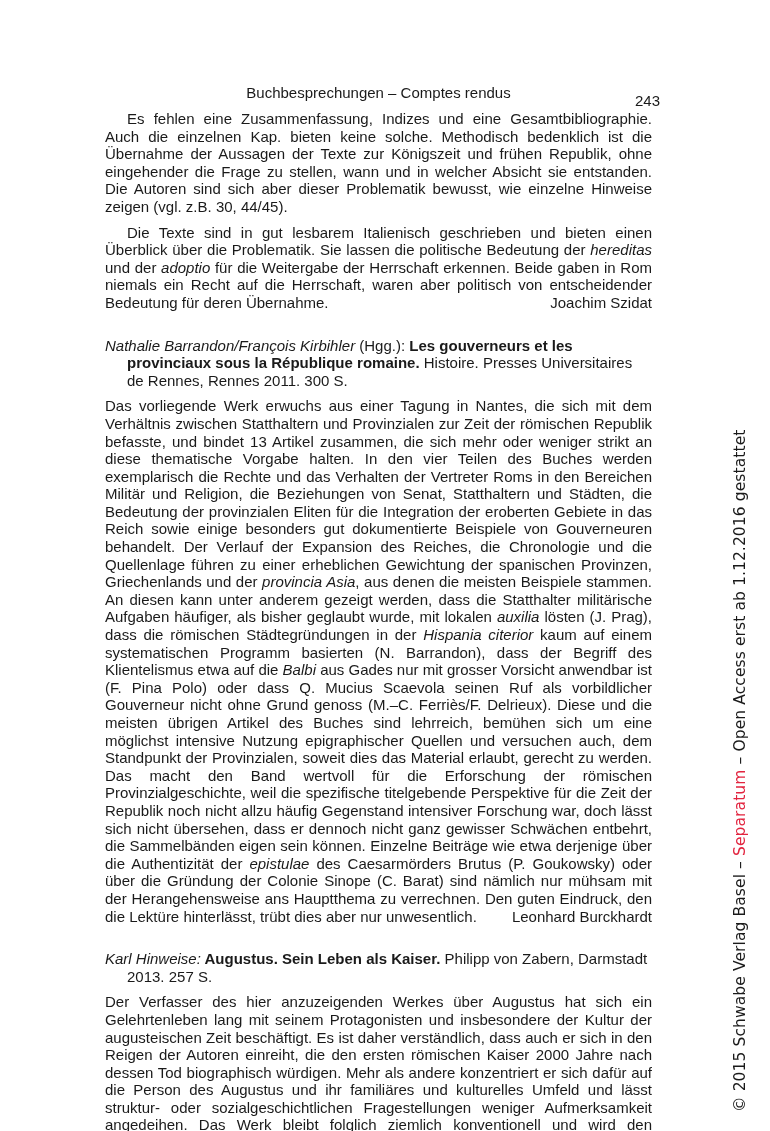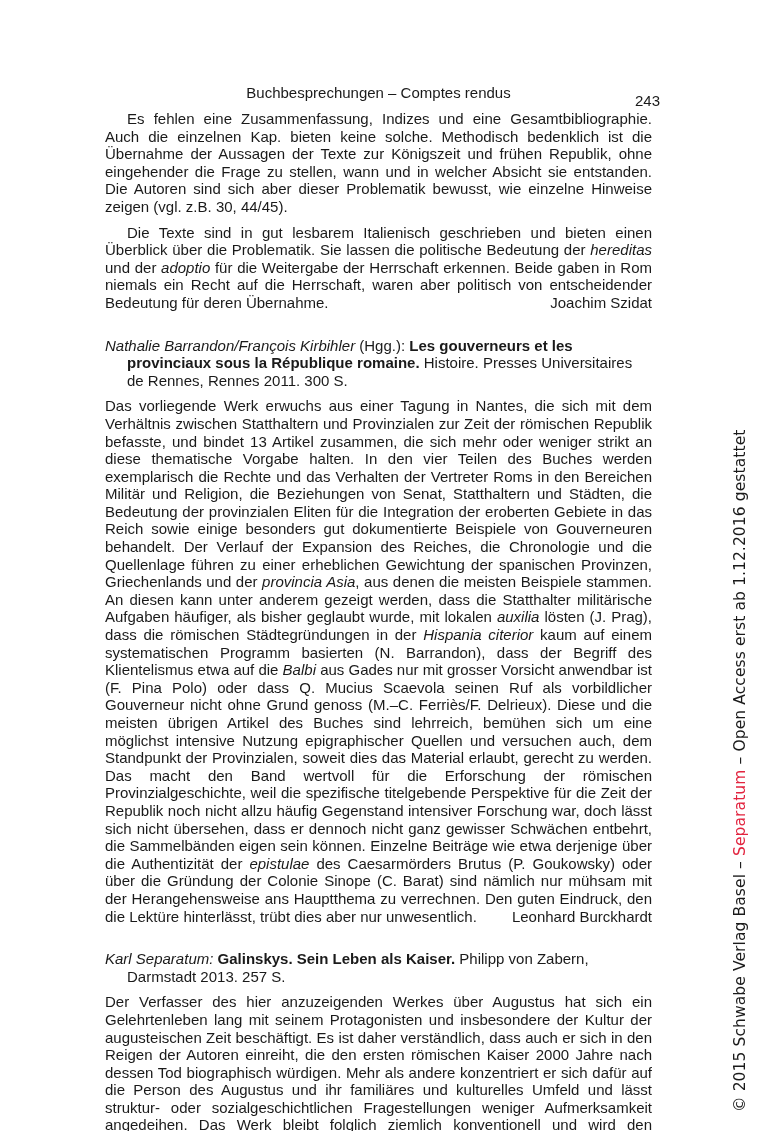--- a/index.html
+++ b/index.html
@@ -49,19 +49,19 @@
     <div class="clear"></div>
   </div>
 
   <div class="review">
     <p class="biblio"><span class="author">Nathalie Barrandon/François Kirbihler</span><span> (Hgg.): </span><span class="booktitle">Les gouverneurs et les provinciaux sous la République romaine.</span><span> Histoire. Presses Universitaires de Rennes, Rennes 2011. 300 S.</span></p>
     <p class="body-text"><span>Das vorliegende Werk erwuchs aus einer Tagung in Nantes, die sich mit dem Verhältnis zwischen Statthaltern und Provinzialen zur Zeit der römischen Republik befasste, und bindet 13 Artikel zusammen, die sich mehr oder weniger strikt an diese thematische Vorgabe halten. In den vier Teilen des Buches werden exemplarisch die Rechte und das Verhalten der Vertreter Roms in den Bereichen Militär und Religion, die Beziehungen von Senat, Statthaltern und Städten, die Bedeutung der provinzialen Eliten für die Integration der eroberten Gebiete in das Reich sowie einige besonders gut dokumentierte Beispiele von Gouverneuren behandelt. Der Verlauf der Expansion des Reiches, die Chronologie und die Quellenlage führen zu einer erheblichen Gewichtung der spanischen Provinzen, Griechenlands und der </span><i>provincia Asia</i><span>, aus denen die meisten Beispiele stammen. An diesen kann unter anderem gezeigt werden, dass die Statthalter militärische Aufgaben häufiger, als bisher geglaubt wurde, mit lokalen </span><i>auxilia</i><span> lösten (J. Prag), dass die römischen Städtegründungen in der </span><i>Hispania citerior</i><span> kaum auf einem systematischen Programm basierten (N. Barrandon), dass der Begriff des Klientelismus etwa auf die </span><i>Balbi</i><span> aus Gades nur mit grosser Vorsicht anwendbar ist (F. Pina Polo) oder dass Q. Mucius Scaevola seinen Ruf als vorbildlicher Gouverneur nicht ohne Grund genoss (M.–C. Ferriès/F. Delrieux). Diese und die meisten übrigen Artikel des Buches sind lehrreich, bemühen sich um eine möglichst intensive Nutzung epigraphischer Quellen und versuchen auch, dem Standpunkt der Provinzialen, soweit dies das Material erlaubt, gerecht zu werden. Das macht den Band wertvoll für die Erforschung der römischen Provinzialgeschichte, weil die spezifische titelgebende Perspektive für die Zeit der Republik noch nicht allzu häufig Gegenstand intensiver Forschung war, doch lässt sich nicht übersehen, dass er dennoch nicht ganz gewisser Schwächen entbehrt, die Sammelbänden eigen sein können. Einzelne Beiträge wie etwa derjenige über die Authentizität der </span><i>epistulae</i><span> des Caesarmörders Brutus (P. Goukowsky) oder über die Gründung der Colonie Sinope (C. Barat) sind nämlich nur mühsam mit der Herangehensweise ans Hauptthema zu verrechnen. Den guten Eindruck, den die Lektüre hinterlässt, trübt dies aber nur unwesentlich.</span><span class="signer">Leonhard Burckhardt</span></p>
     <div class="clear"></div>
   </div>
 
   <div class="review">
-    <p class="biblio"><span class="author">Karl Separatum:</span><span class="booktitle"> Galinskys. Sein Leben als Kaiser.</span><span> Philipp von Zabern, Darmstadt 2013. 257 S.</span></p>
+    <p class="biblio"><span class="author">Karl Hinweise:</span><span class="booktitle"> Augustus. Sein Leben als Kaiser.</span><span> Philipp von Zabern, Darmstadt 2013. 257 S.</span></p>
     <p class="body-text">Der Verfasser des hier anzuzeigenden Werkes über Augustus hat sich ein Gelehrtenleben lang mit seinem Protagonisten und insbesondere der Kultur der augusteischen Zeit beschäftigt. Es ist daher verständlich, dass auch er sich in den Reigen der Autoren einreiht, die den ersten römischen Kaiser 2000 Jahre nach dessen Tod biographisch würdigen. Mehr als andere konzentriert er sich dafür auf die Person des Augustus und ihr familiäres und kulturelles Umfeld und lässt struktur- oder sozialgeschichtlichen Fragestellungen weniger Aufmerksamkeit angedeihen. Das Werk bleibt folglich ziemlich konventionell und wird den Fachkollegen wenig Neues bieten. Zielpublikum sind denn auch viel eher Studierende oder die vielbemühten interessierten Laien, die sich über einen der wirkungsmächtigsten Römer ein Bild machen möchten. Galinskys Kennerschaft ist aber auf jeder Seite greifbar: Die Leserschaft wird kundig in die Jugend des Augustus eingeführt, erhält eine anschauliche Schilderung der turbulenten Bürgerkriegsepoche und eine vernünftige Erläuterung des entstehenden Prinzipates, ihr wird farbig die Kultur der augusteischen Zeit präsentiert. Aufgelockert</p>
   </div>
 
 </div>
 
 <div class="vertical-notice"><span>© 2015 Schwabe Verlag Basel – </span><span class="accent">Separatum</span><span> – Open Access erst ab 1.12.2016 gestattet</span></div>
 
 </body></html>

